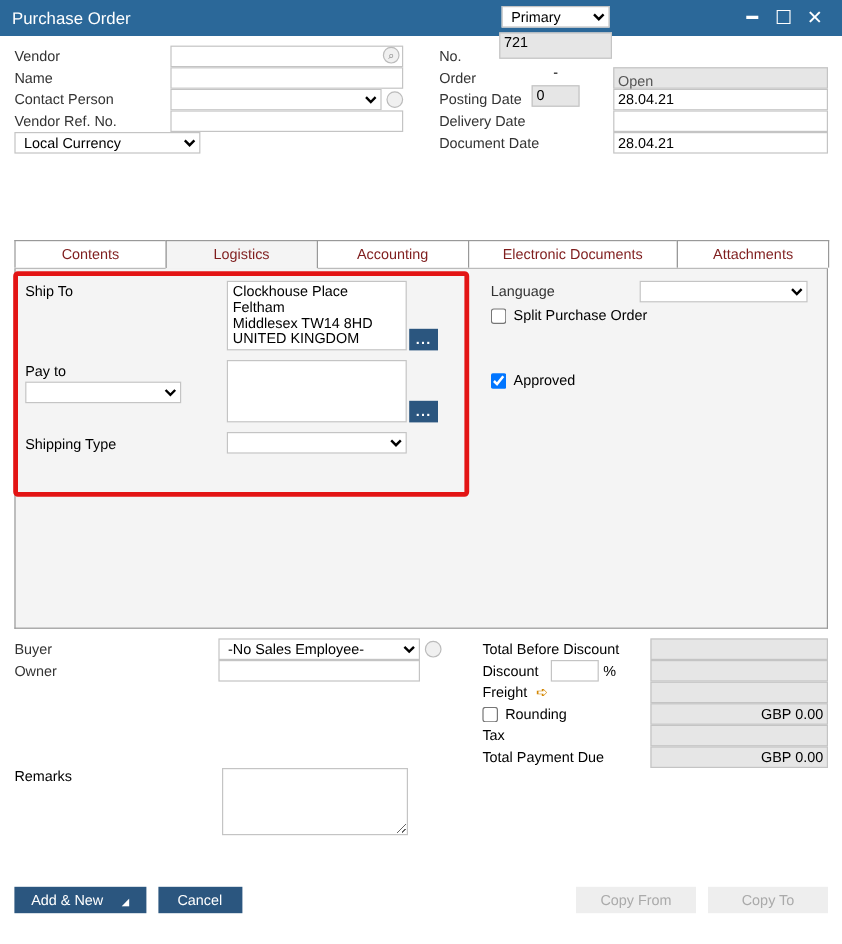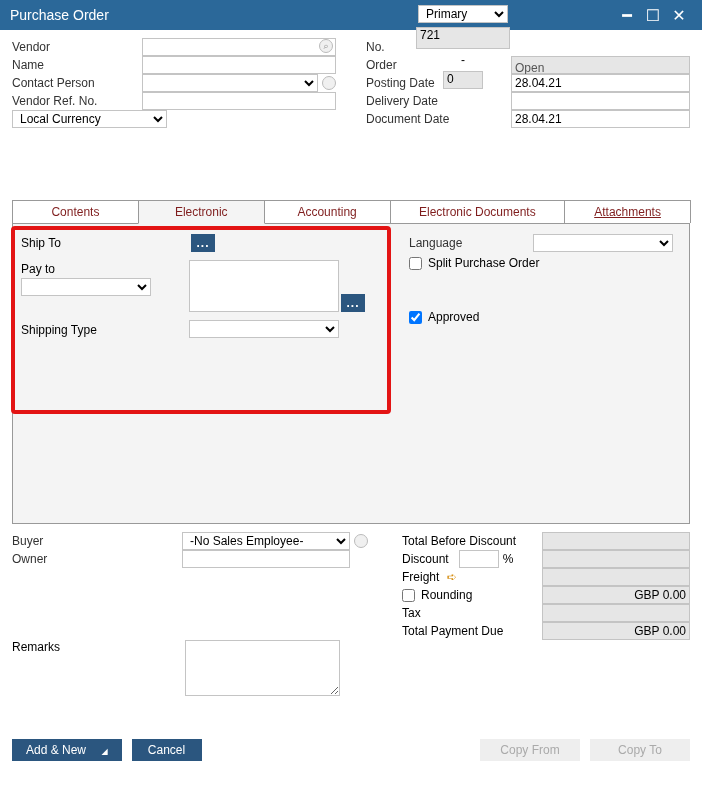--- a/index.html
+++ b/index.html
@@ -31,21 +31,21 @@
   .no-sep { }
   .no-suffix { width: 40px; background: #e6e6e6; border: 1px solid #c4c4c4; height: 18px; padding: 0 3px; }
 
   .tabs-wrap { margin: 68px 12px 0 12px; position: relative; }
   .tab-row { display: flex; border-bottom: 1px solid #999; }
   .tab { border: 1px solid #999; border-bottom: none; padding: 4px 0; text-align: center; background: #fff; cursor: pointer; color: #7f1d1d; margin-right: -1px; }
   .tab.t1 { width: 130px; }
   .tab.t2 { width: 130px; background: #f4f4f4; position: relative; z-index: 2; border-bottom: 1px solid #f4f4f4; margin-bottom: -1px; }
   .tab.t3 { width: 130px; }
   .tab.t4 { width: 180px; }
-  .tab.t5 { width: 130px; text-decoration: underline; }
+  .tab.t5 { width: 130px; }
 
   .tab-body { border: 1px solid #999; border-top: none; background: #f4f4f4; height: 300px; position: relative; padding: 10px; }
 
   .highlight-box { position: absolute; left: -2px; top: 2px; width: 380px; height: 188px; border: 4px solid #e31414; border-radius: 4px; }
 
   .logistics-left { position: absolute; left: 8px; top: 10px; width: 358px; }
   .logistics-right { position: absolute; left: 396px; top: 10px; width: 270px; }
 
   .addr-row { display: flex; align-items: flex-start; margin-bottom: 0; }
   .addr-label { width: 168px; padding-top: 2px; }
@@ -144,32 +144,38 @@
     <div class="frow">
       <div class="flabel" style="width:145px">Document Date</div>
       <input type="text" class="text-input" style="flex: 1 1 0%;" value="28.04.21">
     </div>
   </div>
 </div>
 
 <div class="tabs-wrap">
   <div class="tab-row">
     <div class="tab t1">Contents</div>
-    <div class="tab t2">Electronic</div>
+    <div class="tab t2">Logistics</div>
     <div class="tab t3">Accounting</div>
     <div class="tab t4">Electronic Documents</div>
     <div class="tab t5">Attachments</div>
   </div>
   <div class="tab-body">
 
     <div class="highlight-box"></div>
 
     <div class="logistics-left">
       <div class="addr-row">
         <div class="addr-label">Ship To</div>
+        <div class="addr-area">
+          <div>Clockhouse Place</div>
+          <div>Feltham</div>
+          <div>Middlesex TW14 8HD</div>
+          <div>UNITED KINGDOM</div>
+        </div>
         <button class="ellipsis-btn">...</button>
       </div>
 
       <div class="addr-row" style="margin-top:8px">
         <div class="addr-label">
           <div>Pay to</div>
           <select class="payto-combo" style="margin-top:2px"><option></option></select>
         </div>
         <div class="addr-area" style="height:52px"></div>
         <button class="ellipsis-btn">...</button>

